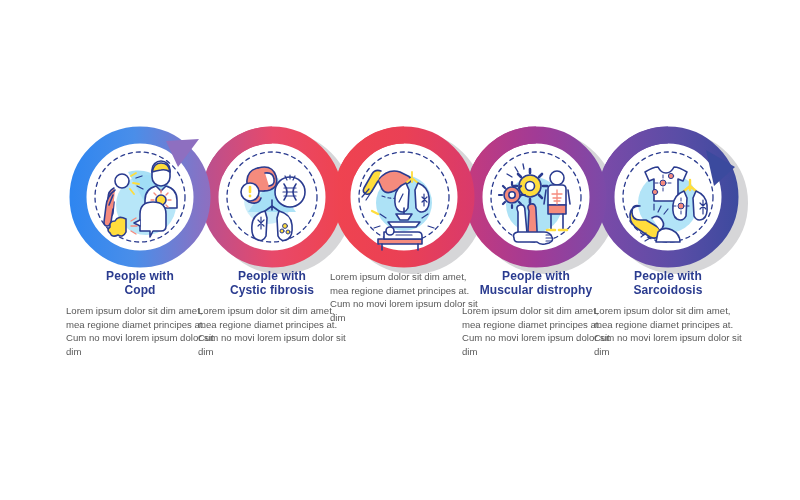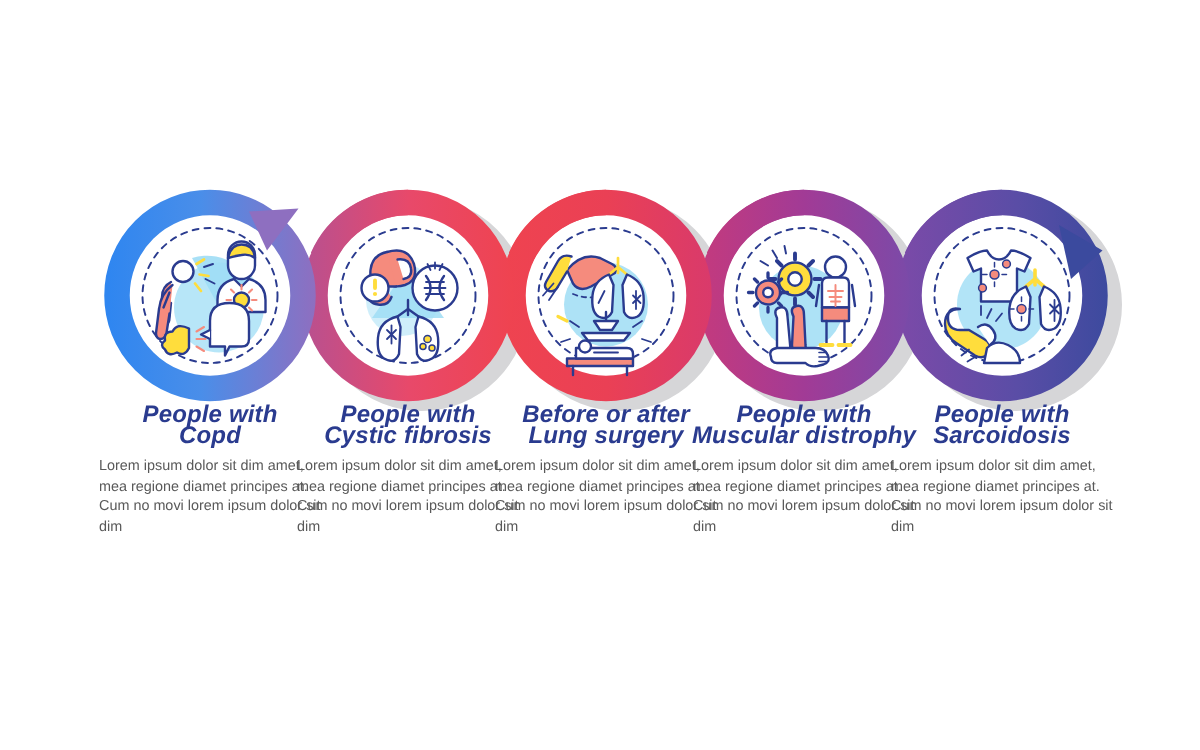--- a/index.html
+++ b/index.html
@@ -20,27 +20,26 @@
     left:0;top:0;width:800px;height:500px;
   }
   .step{
     position:absolute;
     width:160px;
     top:270px;
     text-align:center;
   }
   .step-title{
     color:#2a3b8f;
-    font-size:16px;
+    font-size:12px;
     font-weight:bold;
     line-height:13.5px;
     letter-spacing:0.1px;
     margin:0 0 7px 0;
     white-space:pre-line;
-    font-style:italic;
   }
   .step-desc{
     color:#595959;
     font-size:9.6px;
     line-height:13.6px;
     margin:0;
     padding:0 6px;
     text-align:left;
   }
   .icon-holder{position:absolute;left:0;top:0;width:800px;height:500px;pointer-events:none;}
@@ -291,22 +290,20 @@
       <div class="step-desc">Lorem ipsum dolor sit dim amet, mea regione diamet principes at. Cum no movi lorem ipsum dolor sit dim</div>
     </div>
 
     <div class="step" style="left:192px;">
       <div class="step-title">People with
 Cystic fibrosis</div>
       <div class="step-desc">Lorem ipsum dolor sit dim amet, mea regione diamet principes at. Cum no movi lorem ipsum dolor sit dim</div>
     </div>
 
     <div class="step" style="left:324px;">
-      <div class="step-title">Before or after
-Lung surgery</div>
       <div class="step-desc">Lorem ipsum dolor sit dim amet, mea regione diamet principes at. Cum no movi lorem ipsum dolor sit dim</div>
     </div>
 
     <div class="step" style="left:456px;">
       <div class="step-title">People with
 Muscular distrophy</div>
       <div class="step-desc">Lorem ipsum dolor sit dim amet, mea regione diamet principes at. Cum no movi lorem ipsum dolor sit dim</div>
     </div>
 
     <div class="step" style="left:588px;">

